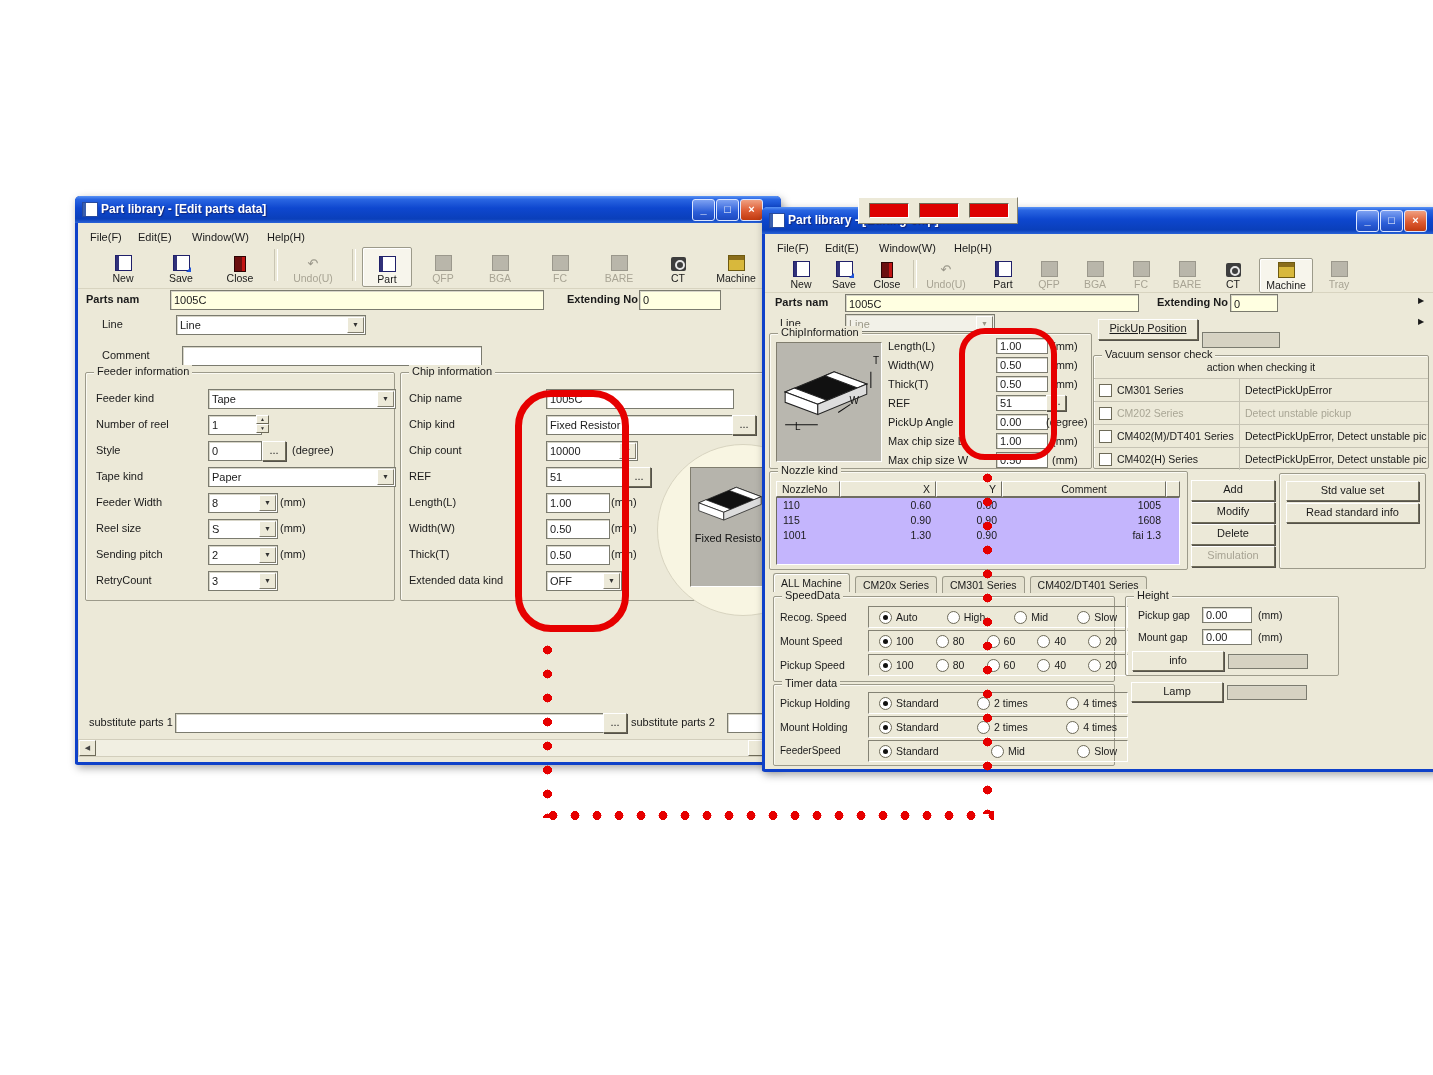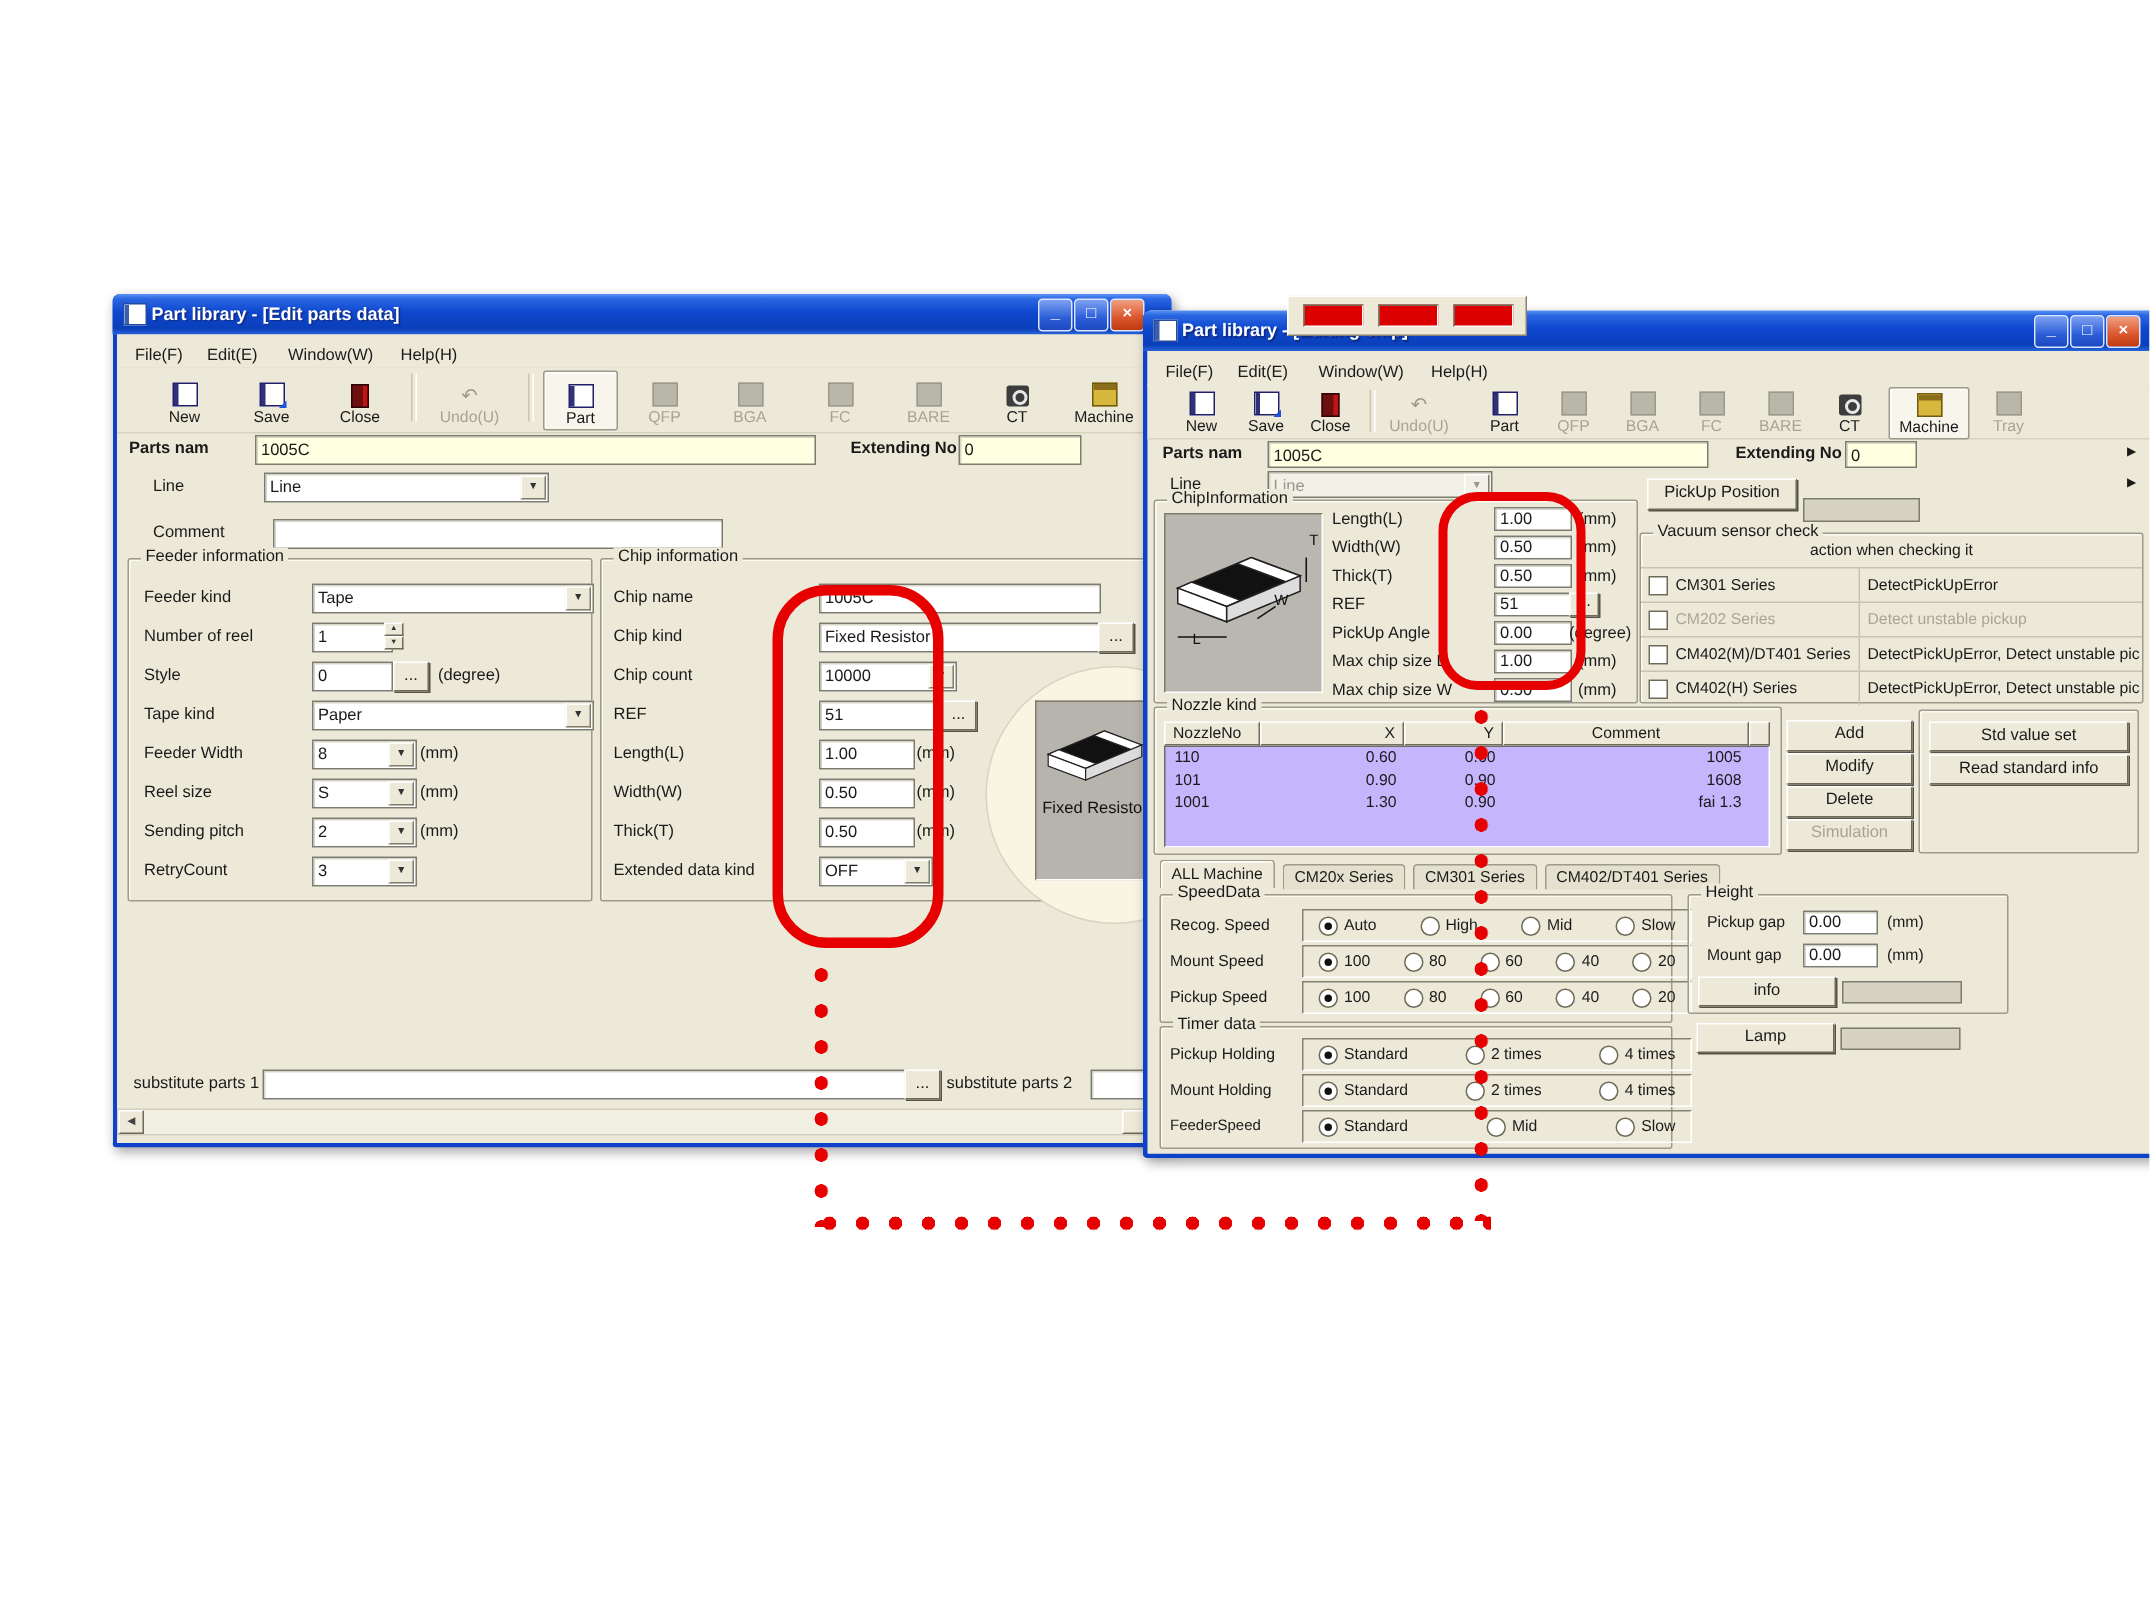--- a/index.html
+++ b/index.html
@@ -395,21 +395,21 @@
       <div class="field" style="left:226px;top:80px;width:44px;height:13px;line-height:12px;">0.00</div>
       <span class="lbl" style="left:276px;top:82px;">(degree)</span>
       <span class="lbl" style="left:118px;top:101px;">Max chip size L</span>
       <div class="field" style="left:226px;top:99px;width:44px;height:13px;line-height:12px;">1.00</div>
       <span class="lbl" style="left:282px;top:101px;">(mm)</span>
       <span class="lbl" style="left:118px;top:120px;">Max chip size W</span>
       <div class="field" style="left:226px;top:118px;width:44px;height:13px;line-height:12px;">0.50</div>
       <span class="lbl" style="left:282px;top:120px;">(mm)</span>
     </div>
 
-    <div class="btn" style="left:333px;top:112px;width:98px;height:19px;line-height:17px;">PickUp Position</div>
+    <div class="btn" style="left:333px;top:112px;width:98px;height:19px;line-height:17px;text-decoration:underline;">PickUp Position</div>
     <div class="field grayfield" style="left:437px;top:125px;width:70px;height:13px;"></div>
     <div class="groupbox" style="left:328px;top:148px;width:334px;height:112px;">
       <span class="gcap">Vacuum sensor check</span>
       <div style="text-align:center;font-size:10.5px;padding-top:5px;height:17px;">action when checking it</div>
       <div id="vacuum-body">
           <div class="vac-row">
             <div class="vac-name">
               <span class="checkbox"></span>
               <span>CM301 Series</span>
             </div>
@@ -450,21 +450,21 @@
           <div></div>
         </div>
         <div class="nz-body" id="nozzle-body" style="height:66px;">
             <div class="nz-row">
               <div>110</div>
               <div class="ra">0.60</div>
               <div class="ra">0.60</div>
               <div class="ra">1005</div>
             </div>
             <div class="nz-row">
-              <div>101</div>
+              <div>115</div>
               <div class="ra">0.90</div>
               <div class="ra">0.90</div>
               <div class="ra">1608</div>
             </div>
             <div class="nz-row">
               <div>1001</div>
               <div class="ra">1.30</div>
               <div class="ra">0.90</div>
               <div class="ra">fai 1.3</div>
             </div>

